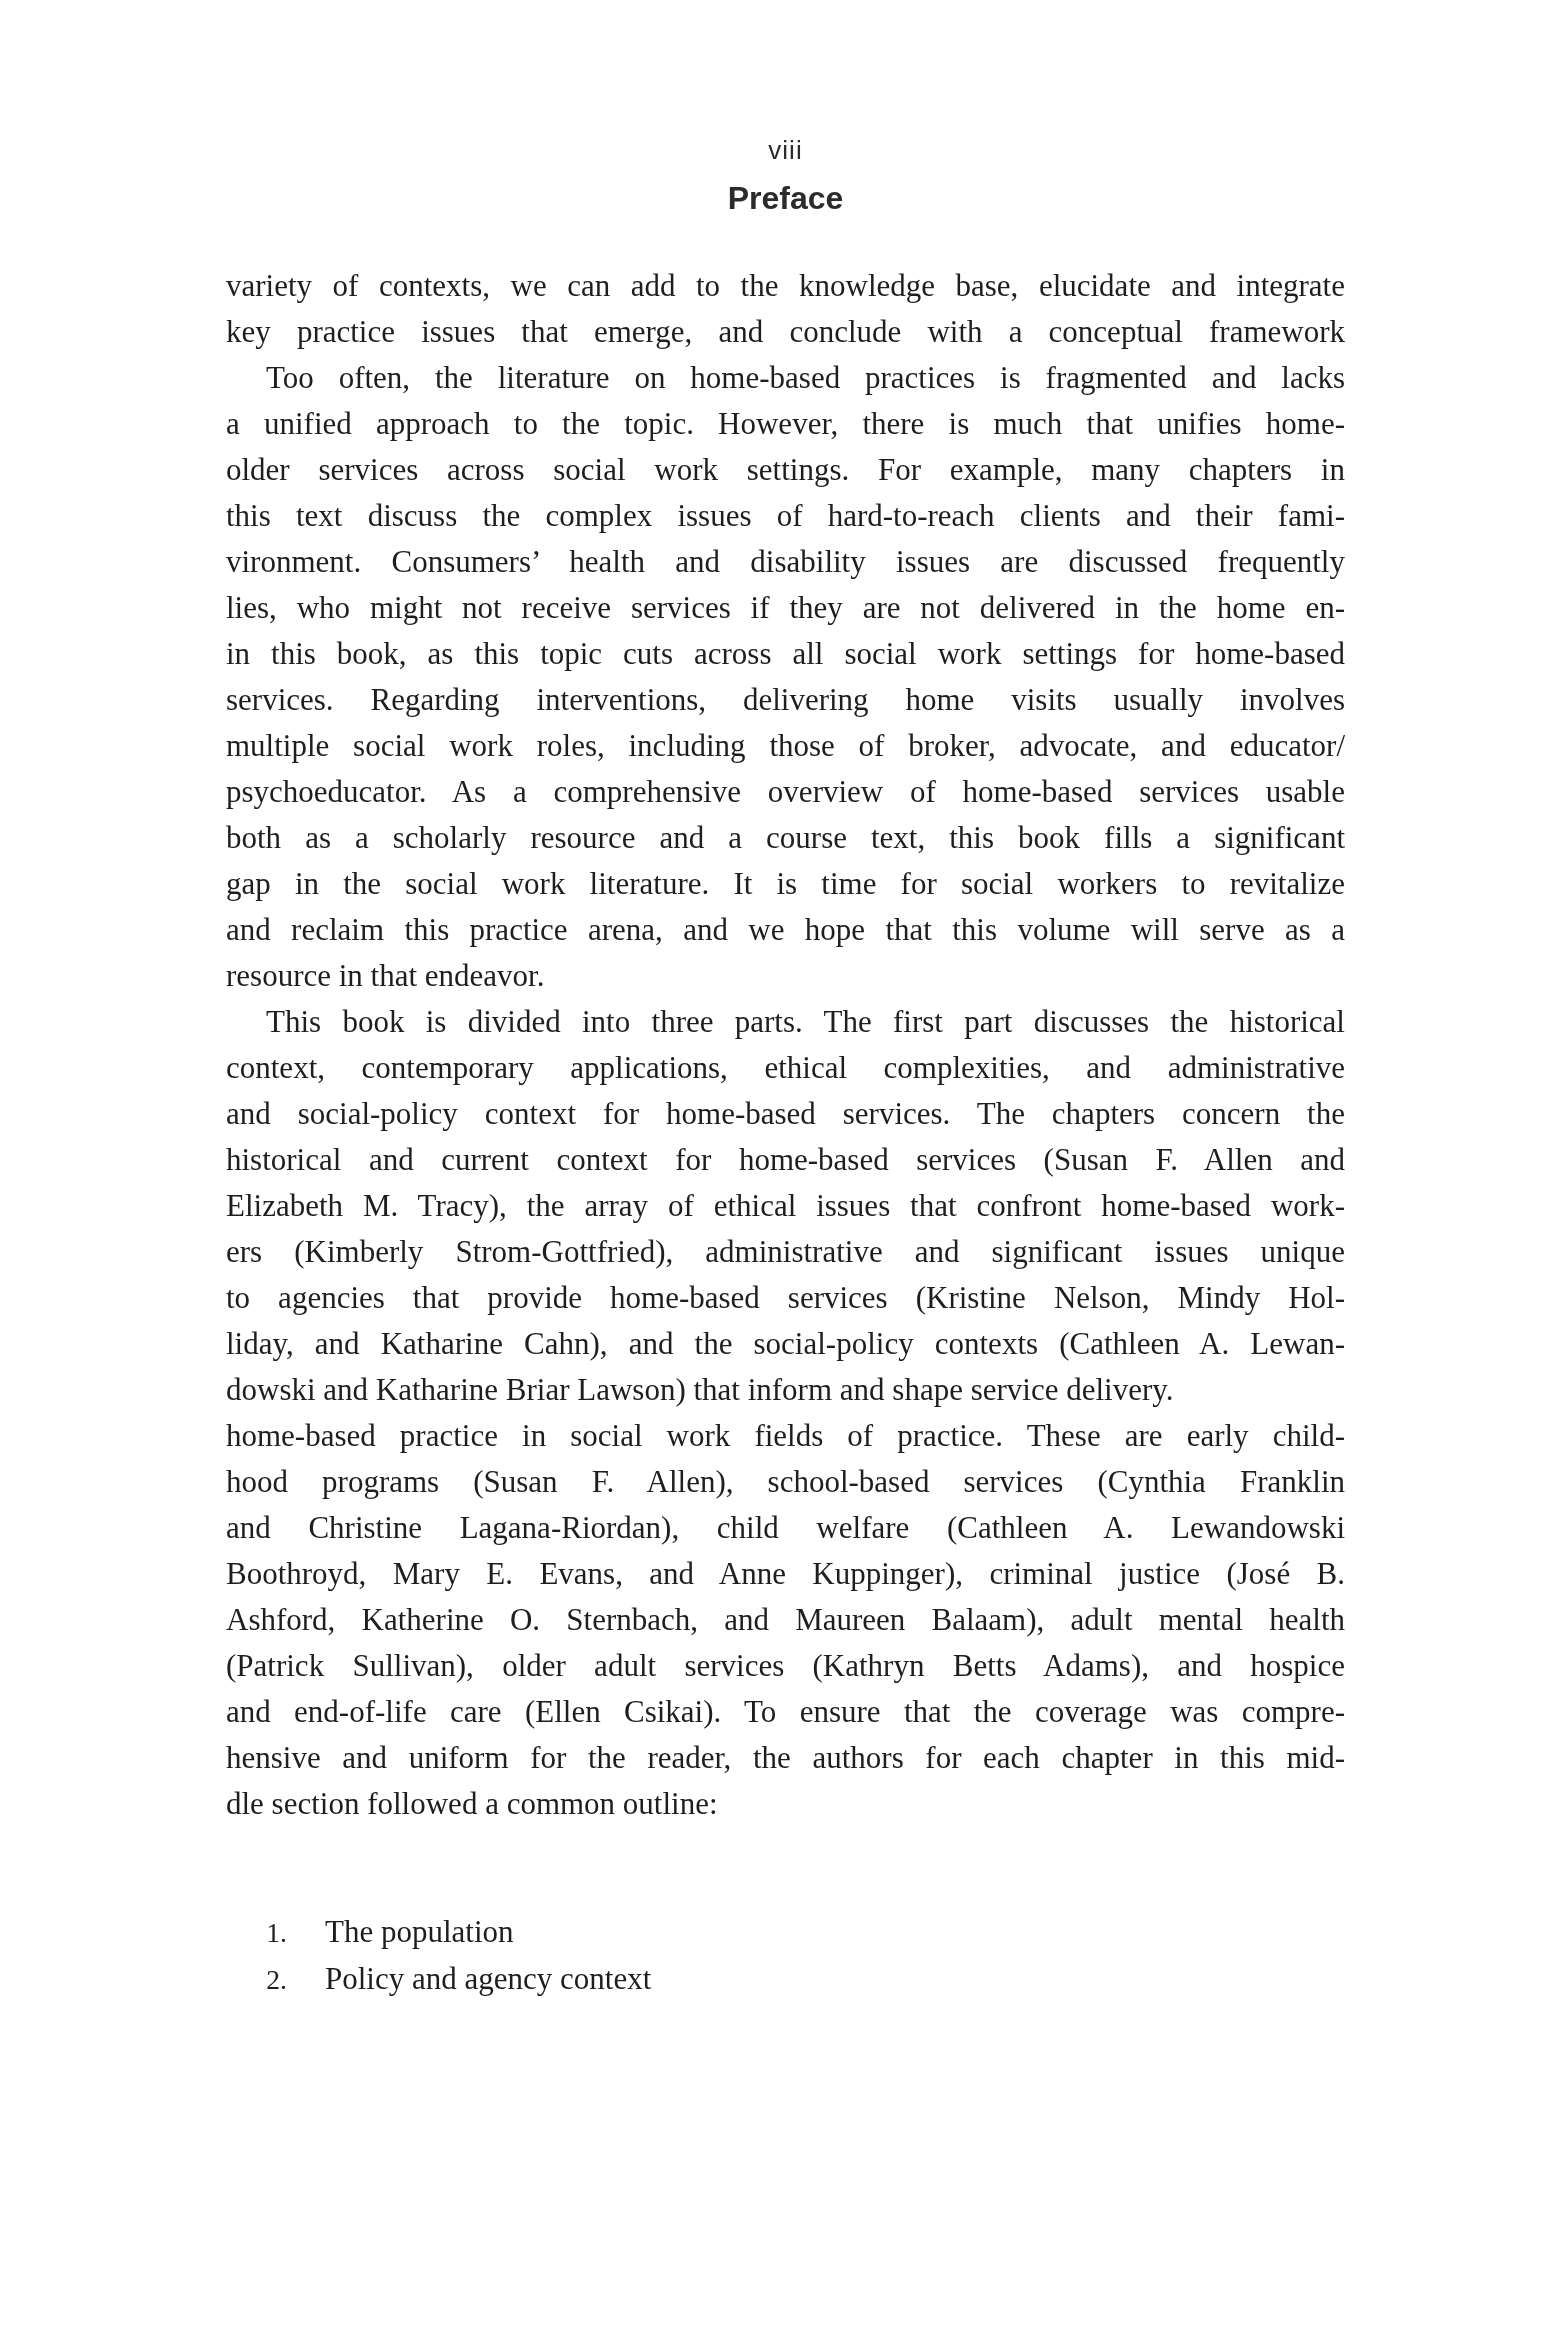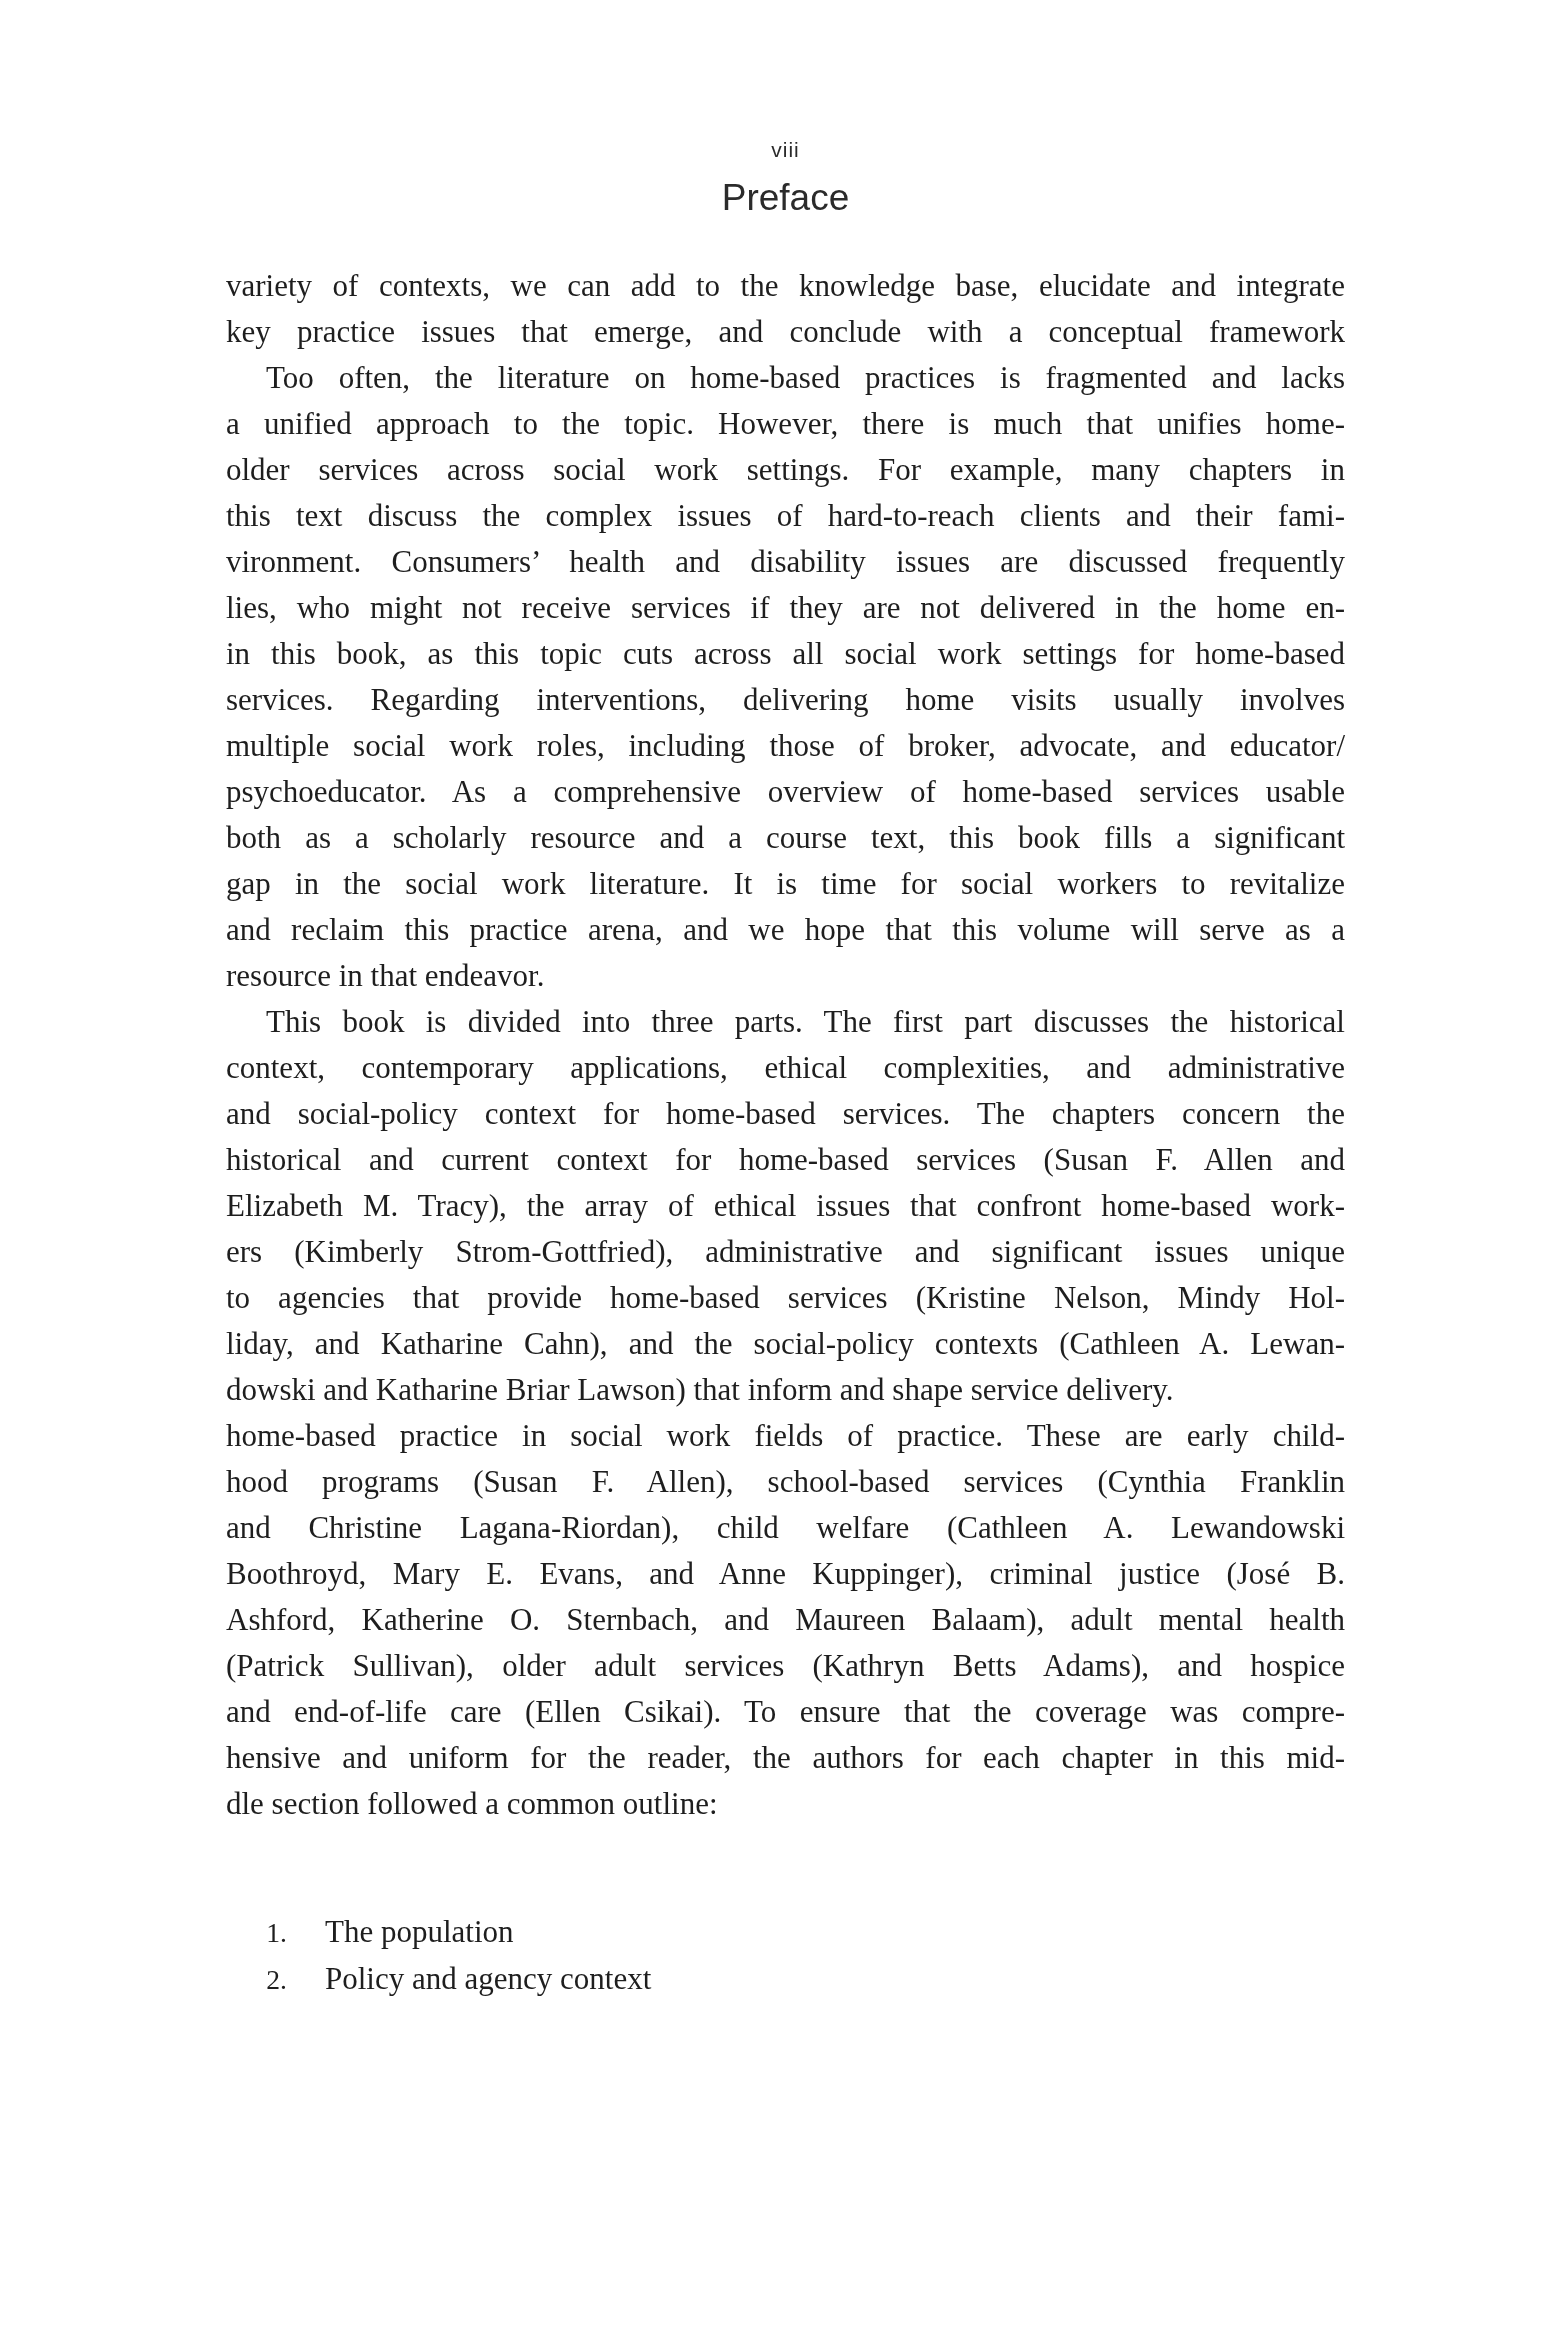--- a/index.html
+++ b/index.html
@@ -19,27 +19,28 @@
   .page-header {
     position: absolute;
     top: 126px;
     left: 226px;
     width: 1119px;
     text-align: center;
     font-family: "Liberation Sans", sans-serif;
     color: #2b2b2b;
   }
   .page-number {
-    font-size: 21px;
+    font-size: 26px;
     line-height: 48px;
     letter-spacing: 1px;
   }
   .running-head {
-    font-size: 37px;
+    font-size: 32px;
     line-height: 48px;
+    font-weight: bold;
   }
   .text-block {
     position: absolute;
     top: 263px;
     left: 226px;
     width: 1119px;
     font-size: 31px;
     line-height: 46px;
   }
   .para {

